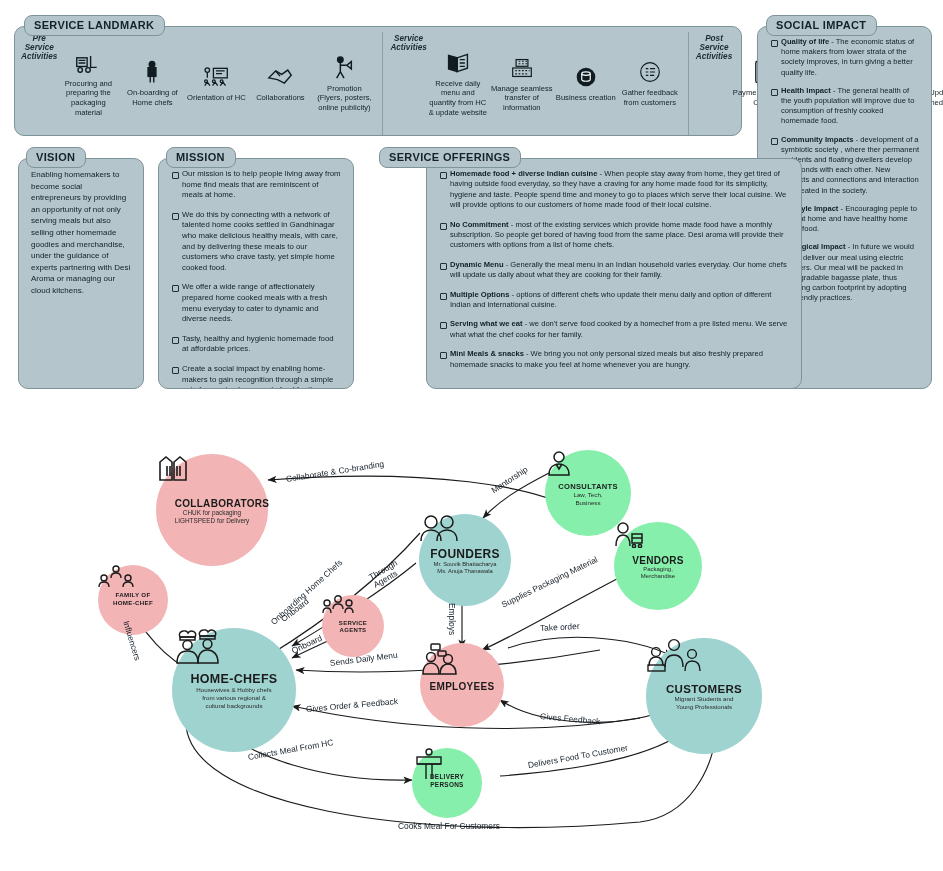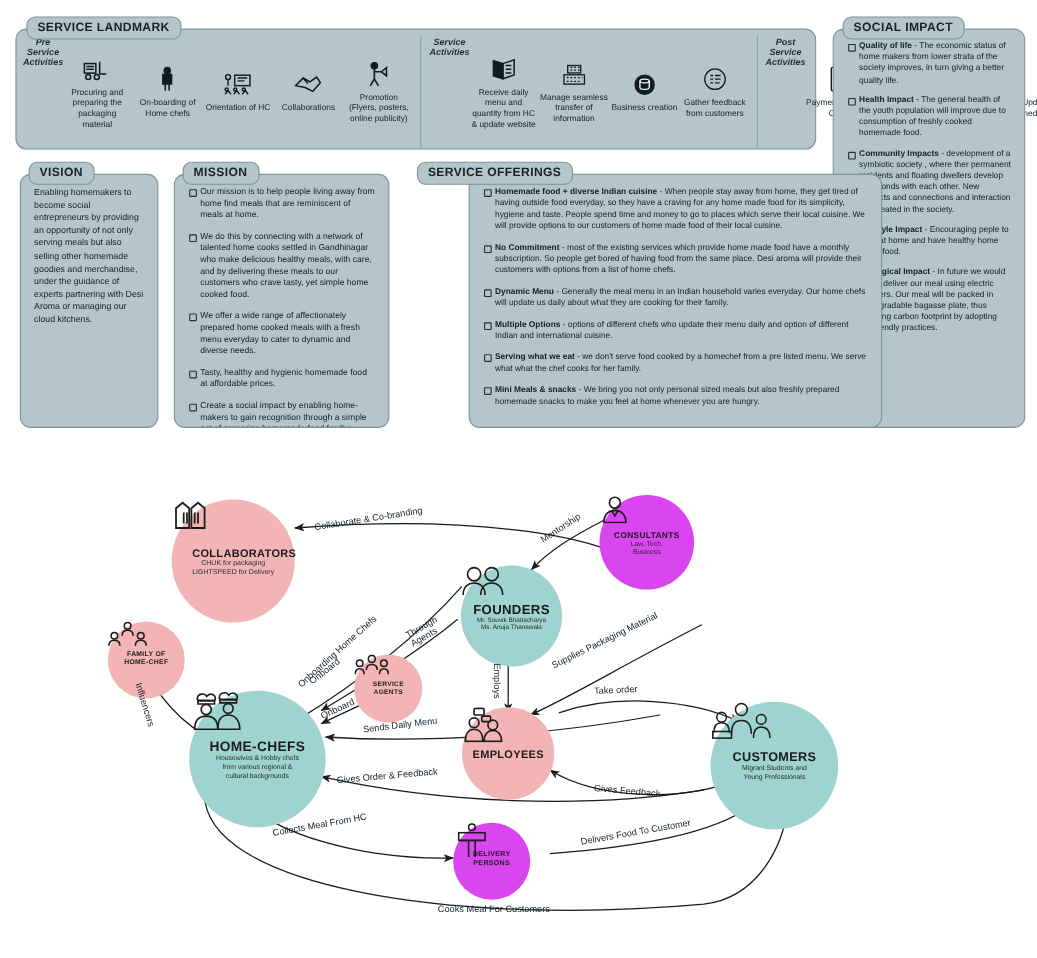--- a/index.html
+++ b/index.html
@@ -58,21 +58,21 @@
   
   #eco{position:absolute;left:0;top:418px;width:943px;height:453px;}
   #eco svg{position:absolute;left:0;top:0;}
   .node{position:absolute;border-radius:50%;display:flex;flex-direction:column;
         align-items:center;justify-content:center;text-align:center;box-sizing:border-box;}
   .node .n-ico{display:flex;align-items:center;justify-content:center;}
   .n-title{font-weight:bold;color:#1b1b1b;letter-spacing:.3px;}
   .n-sub{color:#2a2a2a;}
   .pink{background:#f3b4b5;}
   .teal{background:#9ed3d0;}
-  .cream{background:#d946ef;}
+  .cream{background:#86efac;}
   .elabel{position:absolute;font-size:8.4px;color:#15202a;white-space:nowrap;
           transform-origin:left center;}
 </style>
 </head>
 <body>
 
 <div class="panel-tab" id="landmark-tab">SERVICE LANDMARK</div>
 <div class="panel" id="landmark">
   <div class="lm-groups" id="lm-groups">
       <div class="lm-group">
@@ -352,20 +352,35 @@
           <circle cx="28" cy="8" r="6"></circle>
         <path d="M2 27 C2 19 7 16 12 16 C17 16 22 19 22 27"></path>
         <path d="M18 27 C18 19 23 16 28 16 C33 16 38 19 38 27"></path>
       </svg>
     </span>
     <span class="n-title" style="font-size:12px;margin-top:2px;">FOUNDERS</span>
     <span class="n-sub" style="font-size:5.8px;line-height:7.2px;white-space:pre-line;">Mr. Souvik Bhattacharya
 Ms. Anuja Thanawala</span>
   </div>
 
+  <div class="node cream" style="left:614px;top:104px;width:88px;height:88px;">
+    <span class="n-ico">
+      <svg width="30" height="26" viewBox="0 0 30 26" fill="none" stroke="#1b1b1b" stroke-width="1.5">
+        <circle cx="9" cy="6" r="5"></circle>
+        <path d="M2 24 C2 16 5 13 9 13 C13 13 16 16 16 24"></path>
+        <rect x="18" y="12" width="10" height="9"></rect>
+        <path d="M18 16 h10"></path>
+          <circle cx="20" cy="24" r="1.6"></circle>
+          <circle cx="26" cy="24" r="1.6"></circle>
+      </svg>
+    </span>
+    <span class="n-title" style="font-size:10px;margin-top:3px;">VENDORS</span>
+    <span class="n-sub" style="font-size:6px;line-height:7.4px;white-space:pre-line;">Packaging,
+Merchandise</span>
+  </div>
 
   <div class="node pink" style="left:98px;top:147px;width:70px;height:70px;">
     <span class="n-title" style="font-size:6.2px;line-height:7.6px;white-space:pre-line;">FAMILY OF
 HOME-CHEF</span>
     <span class="n-ico" style="margin-top:2px;">
       <svg width="36" height="24" viewBox="0 0 36 24" fill="none" stroke="#1b1b1b" stroke-width="1.4">
         <circle cx="18" cy="4" r="3"></circle>
           <path d="M13 13 C13 9 15 8 18 8 C21 8 23 9 23 13"></path>
         <circle cx="6" cy="13" r="3"></circle>
           <path d="M1 22 C1 18 3 17 6 17 C9 17 11 18 11 22"></path>

